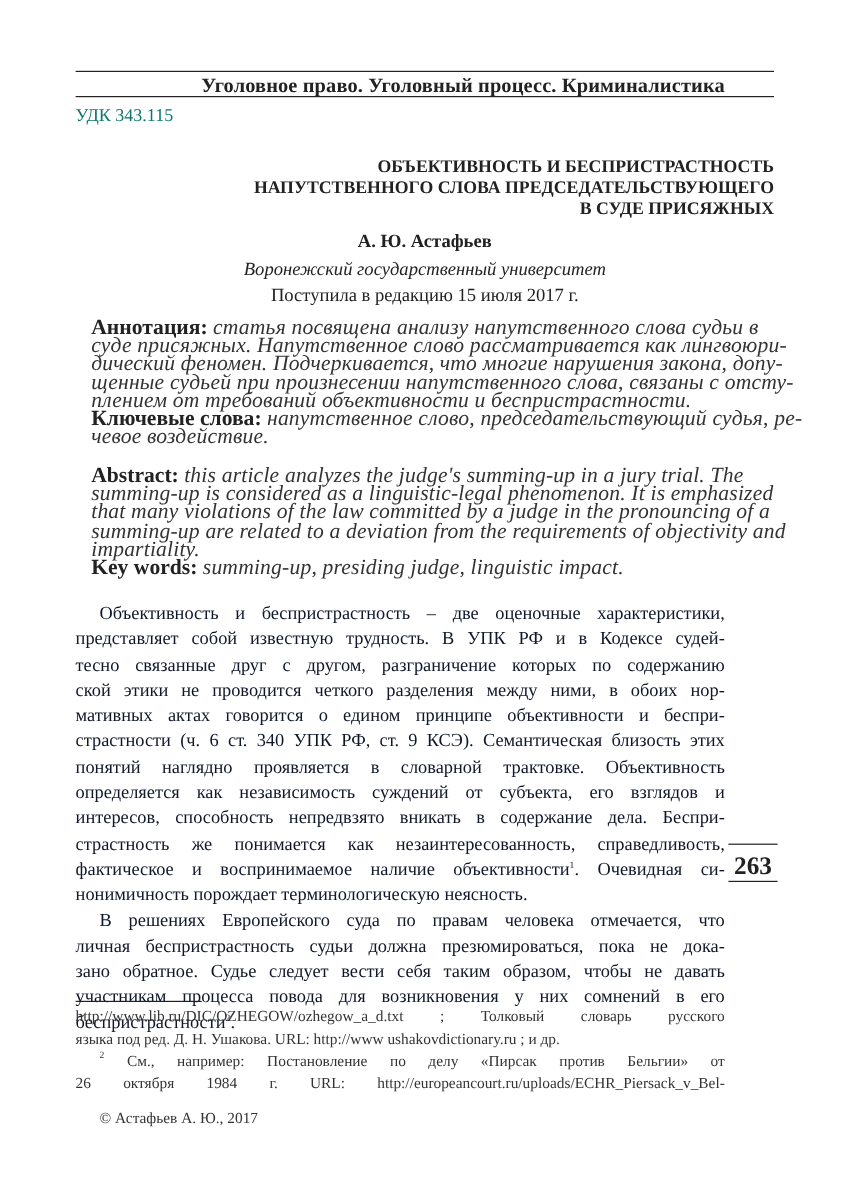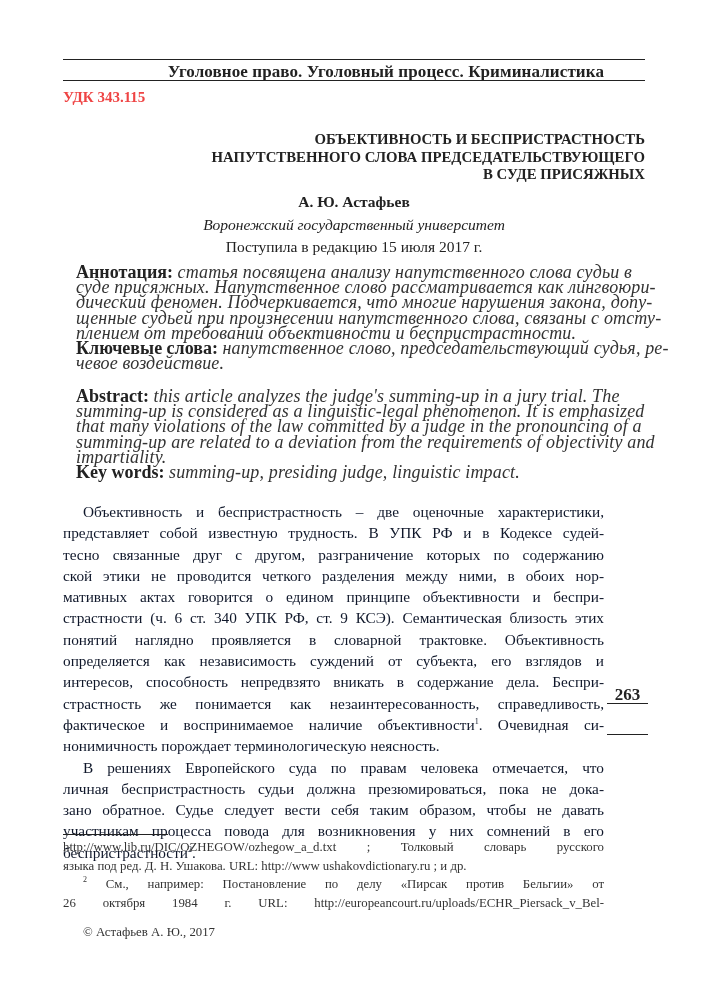--- a/index.html
+++ b/index.html
@@ -9,21 +9,21 @@
       color: #2a2a2a;
     }
     .hline { position: absolute; height: 0; border-top: 1.6px solid #222; }
     .running-head {
       position: absolute; left: 63px; width: 582px; top: 62px;
       text-align: right; font-family: "Liberation Serif", serif; font-weight: bold;
       font-size: 17px; letter-spacing: 0.1px; color: #222; padding-right: 41px; box-sizing: border-box;
     }
     .udk {
       position: absolute; left: 63px; top: 89px;
-      font-family: "Liberation Serif", serif; font-weight: bold; font-size: 15px; color: #ef4444;
+      font-family: "Liberation Serif", serif; font-weight: normal; font-size: 15px; color: #0f766e;
     }
     .title {
       position: absolute; left: 63px; width: 582px; top: 131px; text-align: right;
       font-family: "Liberation Serif", serif; font-weight: bold; font-size: 14.8px; line-height: 17.5px;
       color: #222;
     }
     .title div { white-space: nowrap; }
     .author {
       position: absolute; left: 63px; width: 582px; top: 193px; text-align: center;
       font-family: "Liberation Serif", serif; font-weight: bold; font-size: 15.5px; color: #222;
@@ -46,22 +46,22 @@
     .abstract-block i { letter-spacing: 0.15px; }
     .body-text {
       position: absolute; left: 63px; width: 541px; top: 501px;
       font-family: "Liberation Serif", serif; font-size: 15.3px; line-height: 21.3px; color: #0f172a;
     }
     .body-text .line { display: block; white-space: nowrap; text-align: justify; text-align-last: justify; }
     .body-text .line.last { text-align-last: left; }
     .body-text .indent { padding-left: 20px; }
     sup { font-size: 8px; vertical-align: 6px; line-height: 0; }
     .page-num {
-      position: absolute; left: 607px; width: 41px; top: 685px; text-align: center;
-      font-family: "Liberation Serif", serif; font-weight: bold; font-size: 17px; color: #222;
+      position: absolute; left: 607px; width: 41px; top: 709px; text-align: center;
+      font-family: "Liberation Serif", serif; font-weight: bold; font-size: 21px; color: #222;
     }
     .footnotes {
       position: absolute; left: 63px; width: 541px; top: 838px;
       font-family: "Liberation Serif", serif; font-size: 12.8px; line-height: 18.5px; color: #333;
     }
     .footnotes .line { display: block; white-space: nowrap; text-align: justify; text-align-last: justify; }
     .footnotes .line.last { text-align-last: left; }
     .footnotes .indent { padding-left: 20px; }
     .copyright {
       position: absolute; left: 83px; top: 925px;

